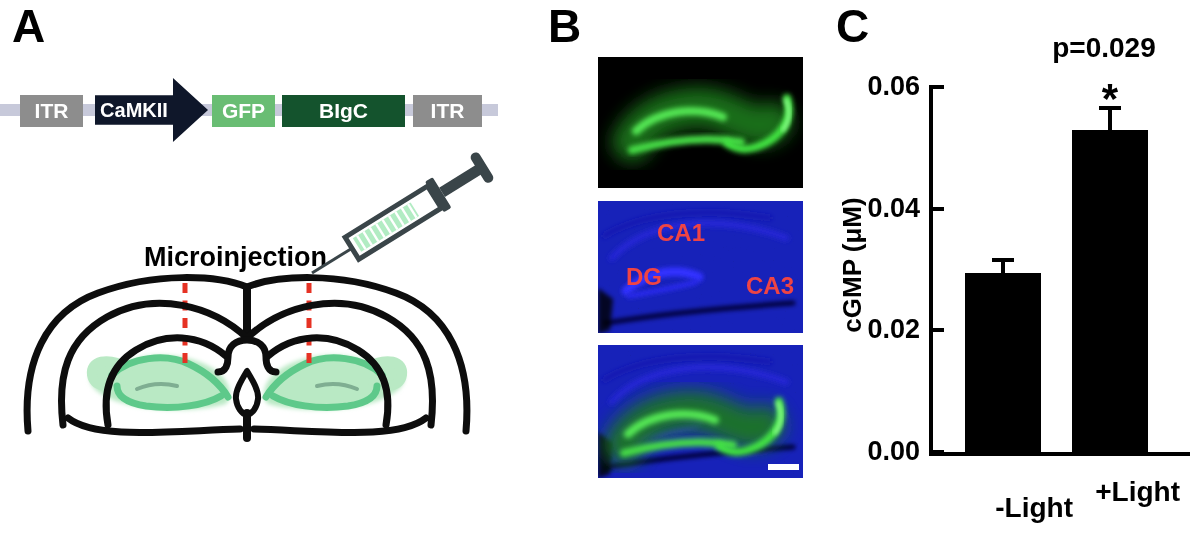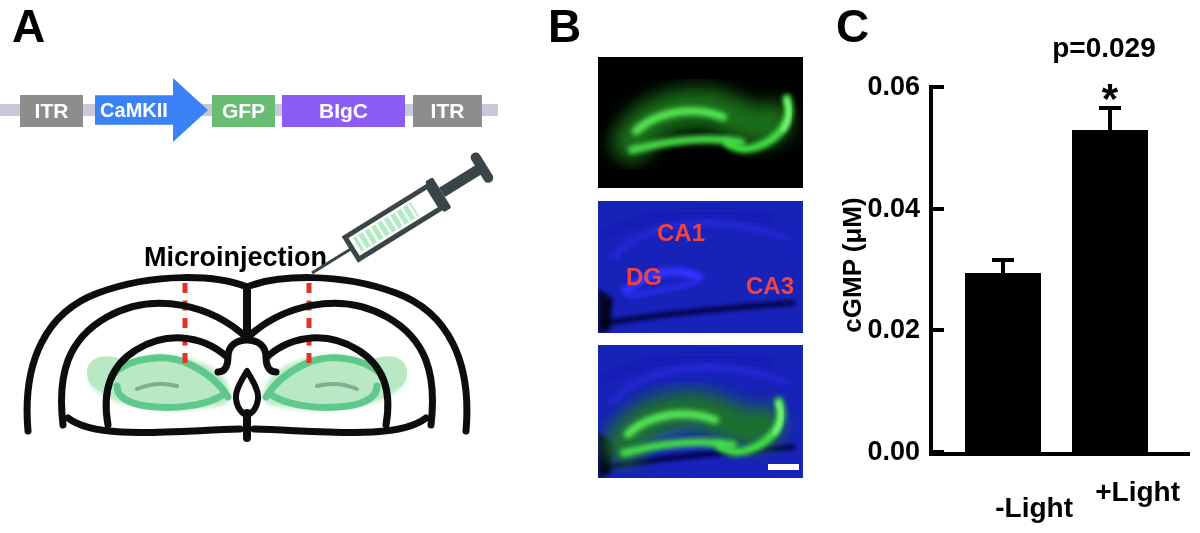--- a/index.html
+++ b/index.html
@@ -36,27 +36,27 @@
 <body>
 
 <div id="stage">
 
   <span class="abs panel-letter" style="left:12px;top:2px">A</span>
 
   <div class="abs" id="backbone" style="background-color: rgb(199, 201, 218);"></div>
 
   <div class="abs cbox" id="itr1" style="background-color: rgb(141, 141, 141);">ITR</div>
 
-  <div class="abs" id="camkii" style="background-color: #3b82f6;">
+  <div class="abs" id="camkii" style="background-color: #0f172a;">
     <span>CaMKII</span>
   </div>
 
   <div class="abs cbox" id="gfp" style="background-color: rgb(105, 189, 115);">GFP</div>
 
-  <div class="abs cbox" id="bigc" style="background-color: #8b5cf6;">BIgC</div>
+  <div class="abs cbox" id="bigc" style="background-color: #14532d;">BIgC</div>
 
   <div class="abs cbox" id="itr2" style="background-color: rgb(141, 141, 141);">ITR</div>
 
   <span class="abs" id="microinjection">Microinjection</span>
 
   <svg class="abs" style="left:0;top:140px" width="512" height="393" viewBox="0 140 512 393">
     <defs>
       <filter id="soft2" x="-50%" y="-50%" width="200%" height="200%">
         <feGaussianBlur stdDeviation="2"></feGaussianBlur>
       </filter>

